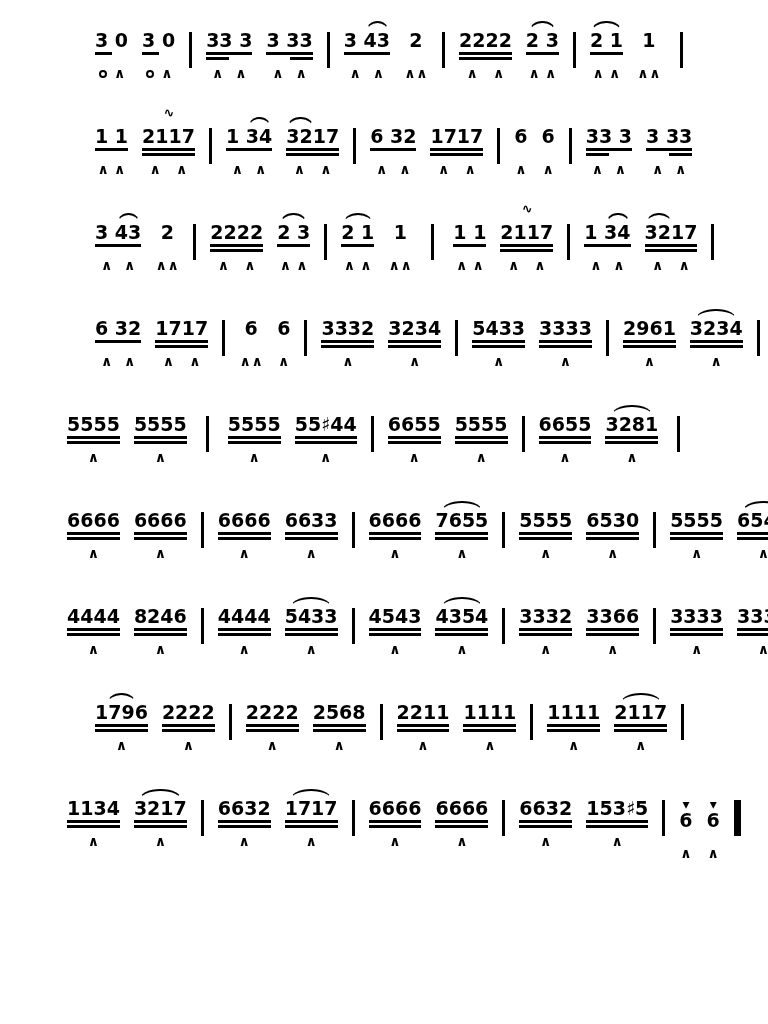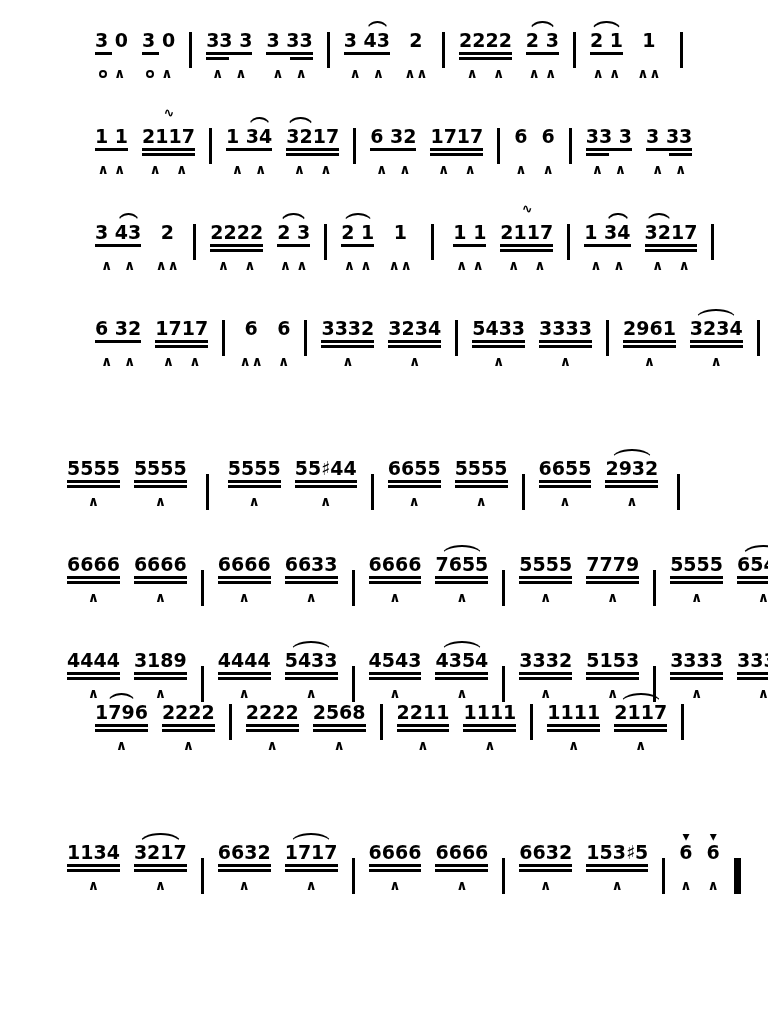--- a/index.html
+++ b/index.html
@@ -24,21 +24,21 @@
   .system {
     display: flex;
     align-items: flex-start;
     height: 96px;
     padding-left: 0;
   }
   
   .system.indent-a { padding-left: 28px; }
   .system.indent-b { padding-left: 28px; }
   .system.indent-c { padding-left: 28px; }
-  .system.indent-e { padding-left: 0px; align-items: flex-end; }
+  .system.indent-e { padding-left: 0px; }
 
   .measure {
     display: flex;
     align-items: flex-start;
   }
   .barline {
     width: 3px;
     background: #000;
     height: 36px;
     margin: 2px 7px 0 7px;
@@ -712,21 +712,21 @@
         <div class="beams">
             <span class="beam b1"></span>
             <span class="beam b2"></span>
           </div>
         <div class="arts">
           <span class="art">∧</span>
         </div>
       </div>
       <div class="group">
         <div class="slur"></div>
-        <div class="notes">2932</div>
+        <div class="notes">3281</div>
         <div class="beams">
             <span class="beam b1"></span>
             <span class="beam b2"></span>
           </div>
         <div class="arts">
           <span class="art">∧</span>
         </div>
       </div>
     </div>
     <div class="barline spacer-wide"></div>
@@ -808,21 +808,21 @@
         <div class="notes">5555</div>
         <div class="beams">
             <span class="beam b1"></span>
             <span class="beam b2"></span>
           </div>
         <div class="arts">
           <span class="art">∧</span>
         </div>
       </div>
       <div class="group">
-        <div class="notes">7779</div>
+        <div class="notes">6530</div>
         <div class="beams">
             <span class="beam b1"></span>
             <span class="beam b2"></span>
           </div>
         <div class="arts">
           <span class="art">∧</span>
         </div>
       </div>
     </div>
     <div class="barline"></div>
@@ -857,21 +857,21 @@
         <div class="notes">4444</div>
         <div class="beams">
             <span class="beam b1"></span>
             <span class="beam b2"></span>
           </div>
         <div class="arts">
           <span class="art">∧</span>
         </div>
       </div>
       <div class="group">
-        <div class="notes">3189</div>
+        <div class="notes">8246</div>
         <div class="beams">
             <span class="beam b1"></span>
             <span class="beam b2"></span>
           </div>
         <div class="arts">
           <span class="art">∧</span>
         </div>
       </div>
     </div>
     <div class="barline"></div>
@@ -928,21 +928,21 @@
         <div class="notes">3332</div>
         <div class="beams">
             <span class="beam b1"></span>
             <span class="beam b2"></span>
           </div>
         <div class="arts">
           <span class="art">∧</span>
         </div>
       </div>
       <div class="group">
-        <div class="notes">5153</div>
+        <div class="notes">3366</div>
         <div class="beams">
             <span class="beam b1"></span>
             <span class="beam b2"></span>
           </div>
         <div class="arts">
           <span class="art">∧</span>
         </div>
       </div>
     </div>
     <div class="barline"></div>

